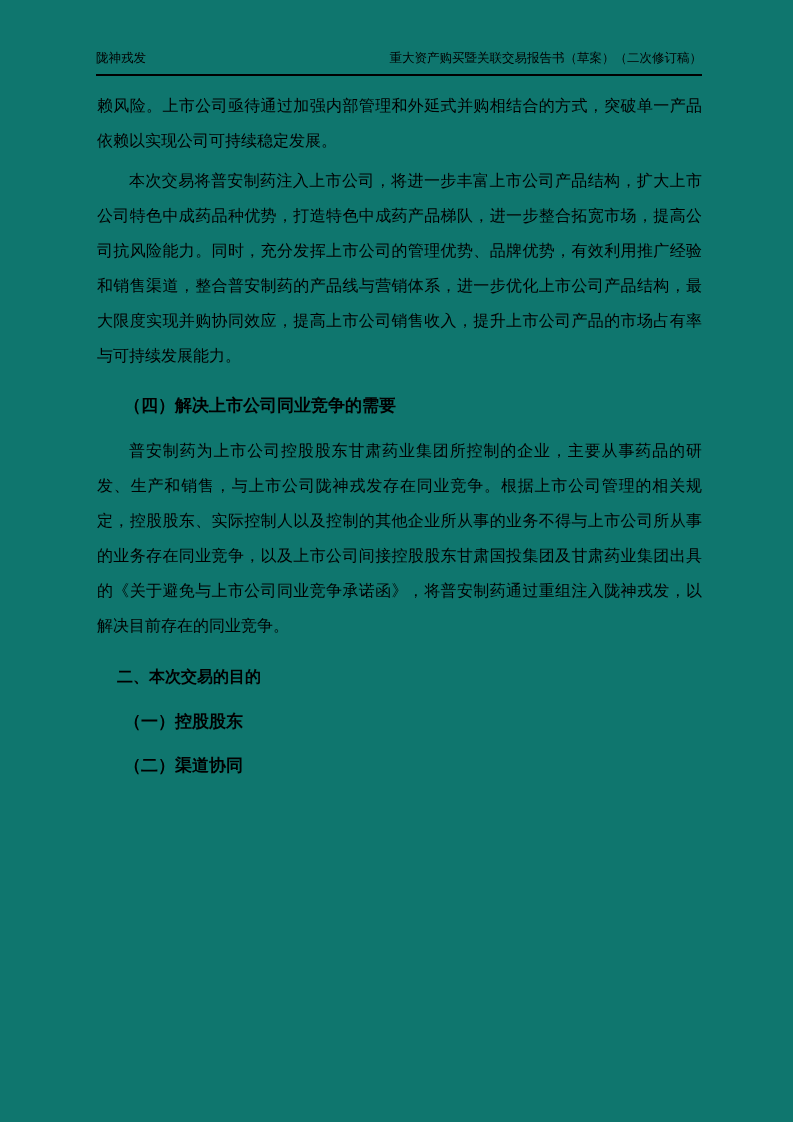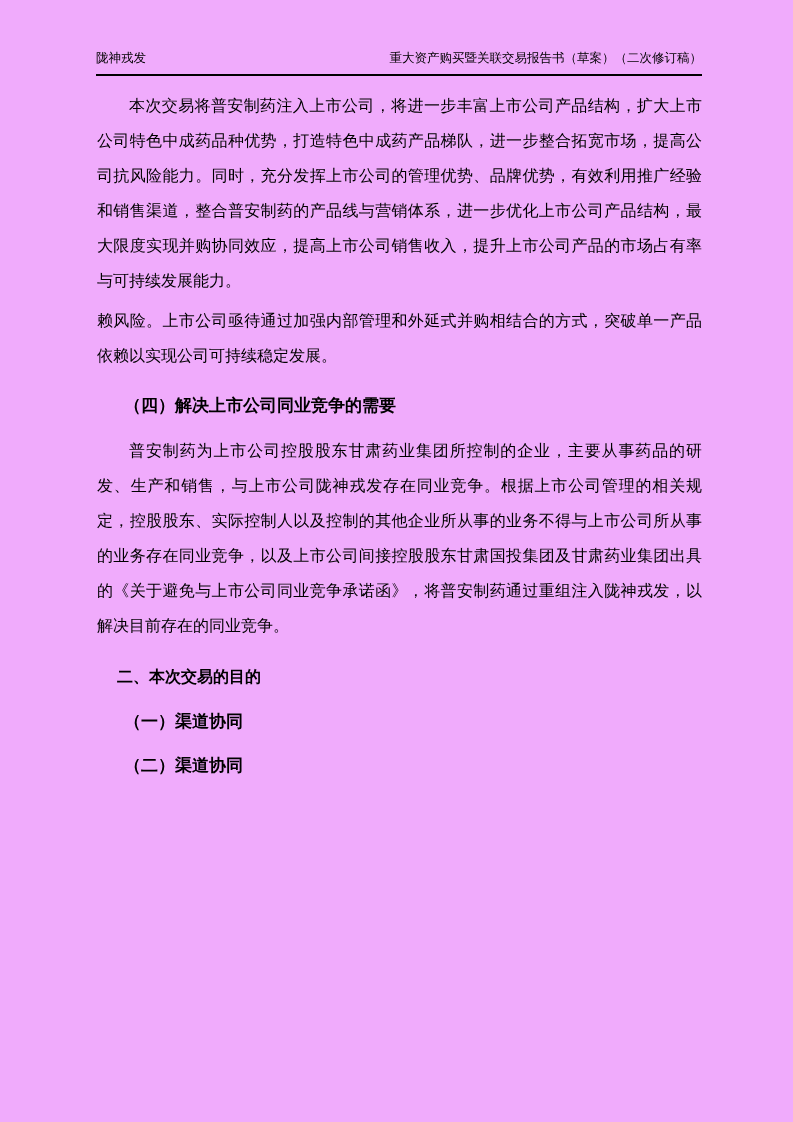--- a/index.html
+++ b/index.html
@@ -4,21 +4,21 @@
 <style>
   html, body {
     margin: 0;
     padding: 0;
     background: #ffffff;
   }
   .page {
     position: relative;
     width: 793px;
     height: 1122px;
-    background: #f0abfc;
+    background: #0f766e;
     color: #000000;
     font-family: "DejaVu Serif", "Liberation Serif", serif;
     overflow: hidden;
     box-sizing: border-box;
   }
   
   .doc-header {
     position: absolute;
     top: 50px;
     left: 96px;
@@ -80,23 +80,23 @@
 <body>
 
 <div class="page">
 
   <div class="doc-header">
     <span class="h-left">陇神戎发</span>
     <span class="h-right">重大资产购买暨关联交易报告书（草案）（二次修订稿）</span>
   </div>
 
   <div class="doc-body">
+      <div class="para">赖风险。上市公司亟待通过加强内部管理和外延式并购相结合的方式，突破单一产品依赖以实现公司可持续稳定发展。</div>
       <div class="para indent">本次交易将普安制药注入上市公司，将进一步丰富上市公司产品结构，扩大上市公司特色中成药品种优势，打造特色中成药产品梯队，进一步整合拓宽市场，提高公司抗风险能力。同时，充分发挥上市公司的管理优势、品牌优势，有效利用推广经验和销售渠道，整合普安制药的产品线与营销体系，进一步优化上市公司产品结构，最大限度实现并购协同效应，提高上市公司销售收入，提升上市公司产品的市场占有率与可持续发展能力。</div>
-      <div class="para">赖风险。上市公司亟待通过加强内部管理和外延式并购相结合的方式，突破单一产品依赖以实现公司可持续稳定发展。</div>
       <div class="heading-2">（四）解决上市公司同业竞争的需要</div>
       <div class="para indent">普安制药为上市公司控股股东甘肃药业集团所控制的企业，主要从事药品的研发、生产和销售，与上市公司陇神戎发存在同业竞争。根据上市公司管理的相关规定，控股股东、实际控制人以及控制的其他企业所从事的业务不得与上市公司所从事的业务存在同业竞争，以及上市公司间接控股股东甘肃国投集团及甘肃药业集团出具的《关于避免与上市公司同业竞争承诺函》，将普安制药通过重组注入陇神戎发，以解决目前存在的同业竞争。</div>
       <div class="heading-1">二、本次交易的目的</div>
-      <div class="heading-2">（一）渠道协同</div>
+      <div class="heading-2">（一）控股股东</div>
       <div class="heading-2">（二）渠道协同</div>
     </div>
 
 
 </div>
 
 </body></html>

